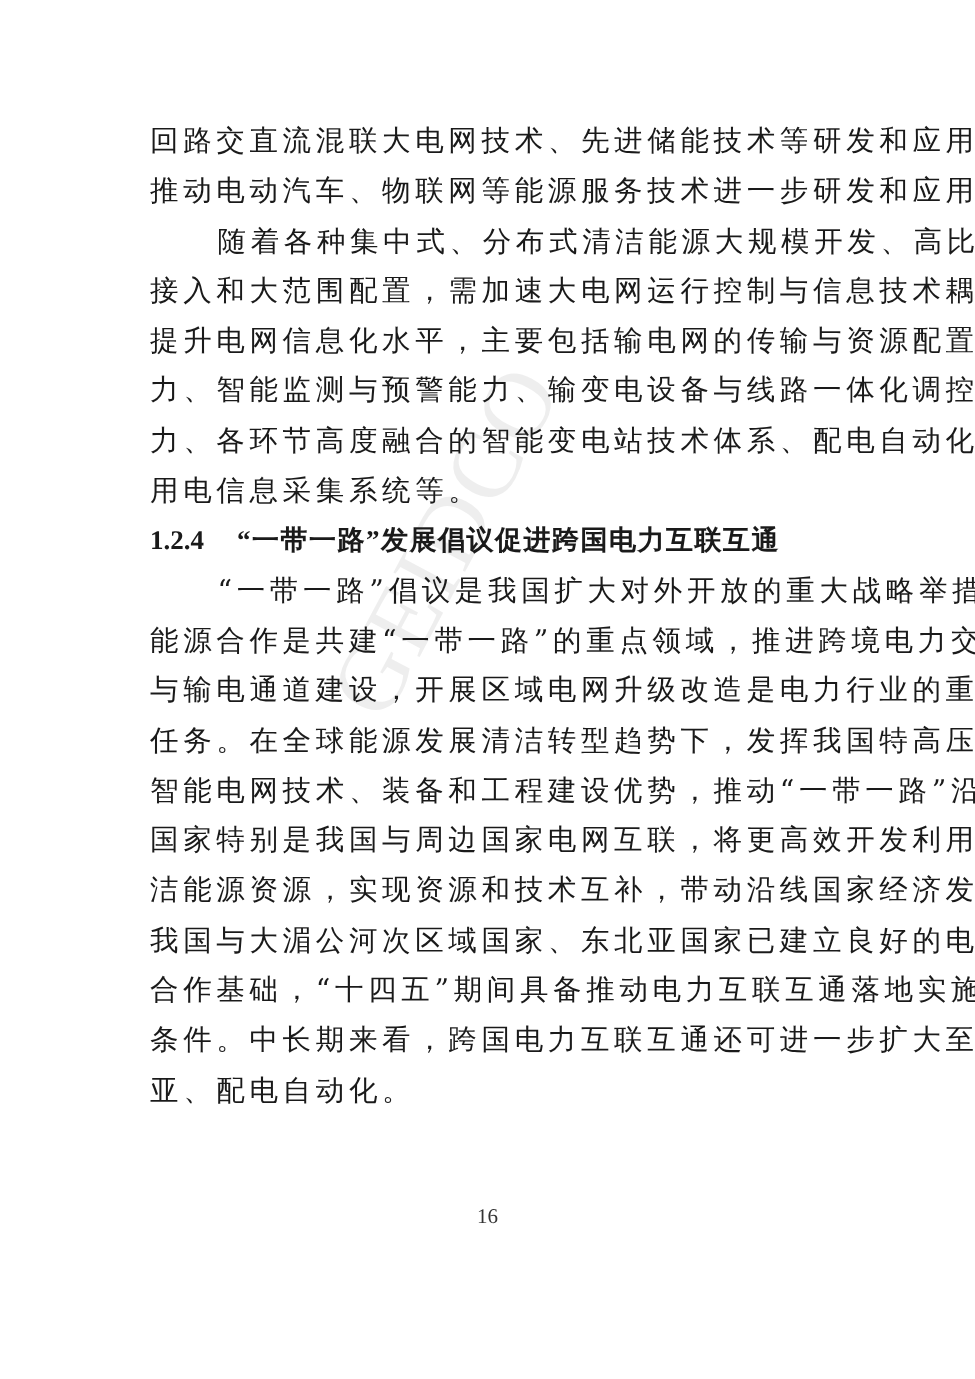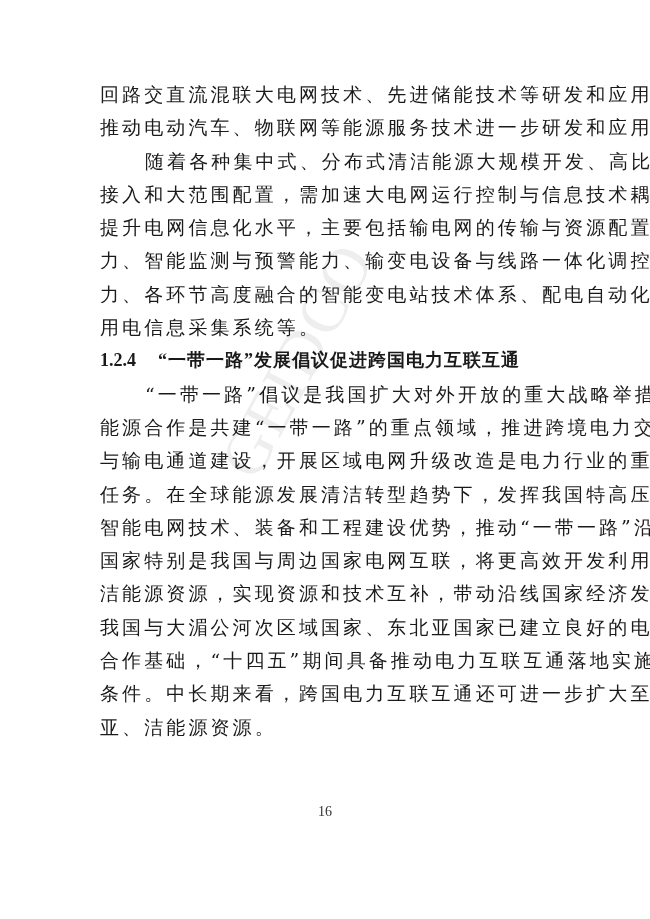--- a/index.html
+++ b/index.html
@@ -104,18 +104,18 @@
     <div class="line indent">“一带一路”倡议是我国扩大对外开放的重大战略举措。</div>
     <div class="line">能源合作是共建“一带一路”的重点领域，推进跨境电力交易</div>
     <div class="line">与输电通道建设，开展区域电网升级改造是电力行业的重要</div>
     <div class="line">任务。在全球能源发展清洁转型趋势下，发挥我国特高压和</div>
     <div class="line">智能电网技术、装备和工程建设优势，推动“一带一路”沿线</div>
     <div class="line">国家特别是我国与周边国家电网互联，将更高效开发利用清</div>
     <div class="line">洁能源资源，实现资源和技术互补，带动沿线国家经济发展。</div>
     <div class="line">我国与大湄公河次区域国家、东北亚国家已建立良好的电力</div>
     <div class="line">合作基础，“十四五”期间具备推动电力互联互通落地实施的</div>
     <div class="line">条件。中长期来看，跨国电力互联互通还可进一步扩大至中</div>
-    <div class="line last">亚、洁能源资源。</div>
+    <div class="line last">亚、配电自动化。</div>
   </div>
 
 </div>
 
 <div class="page-number">16</div>
 
 </body></html>

